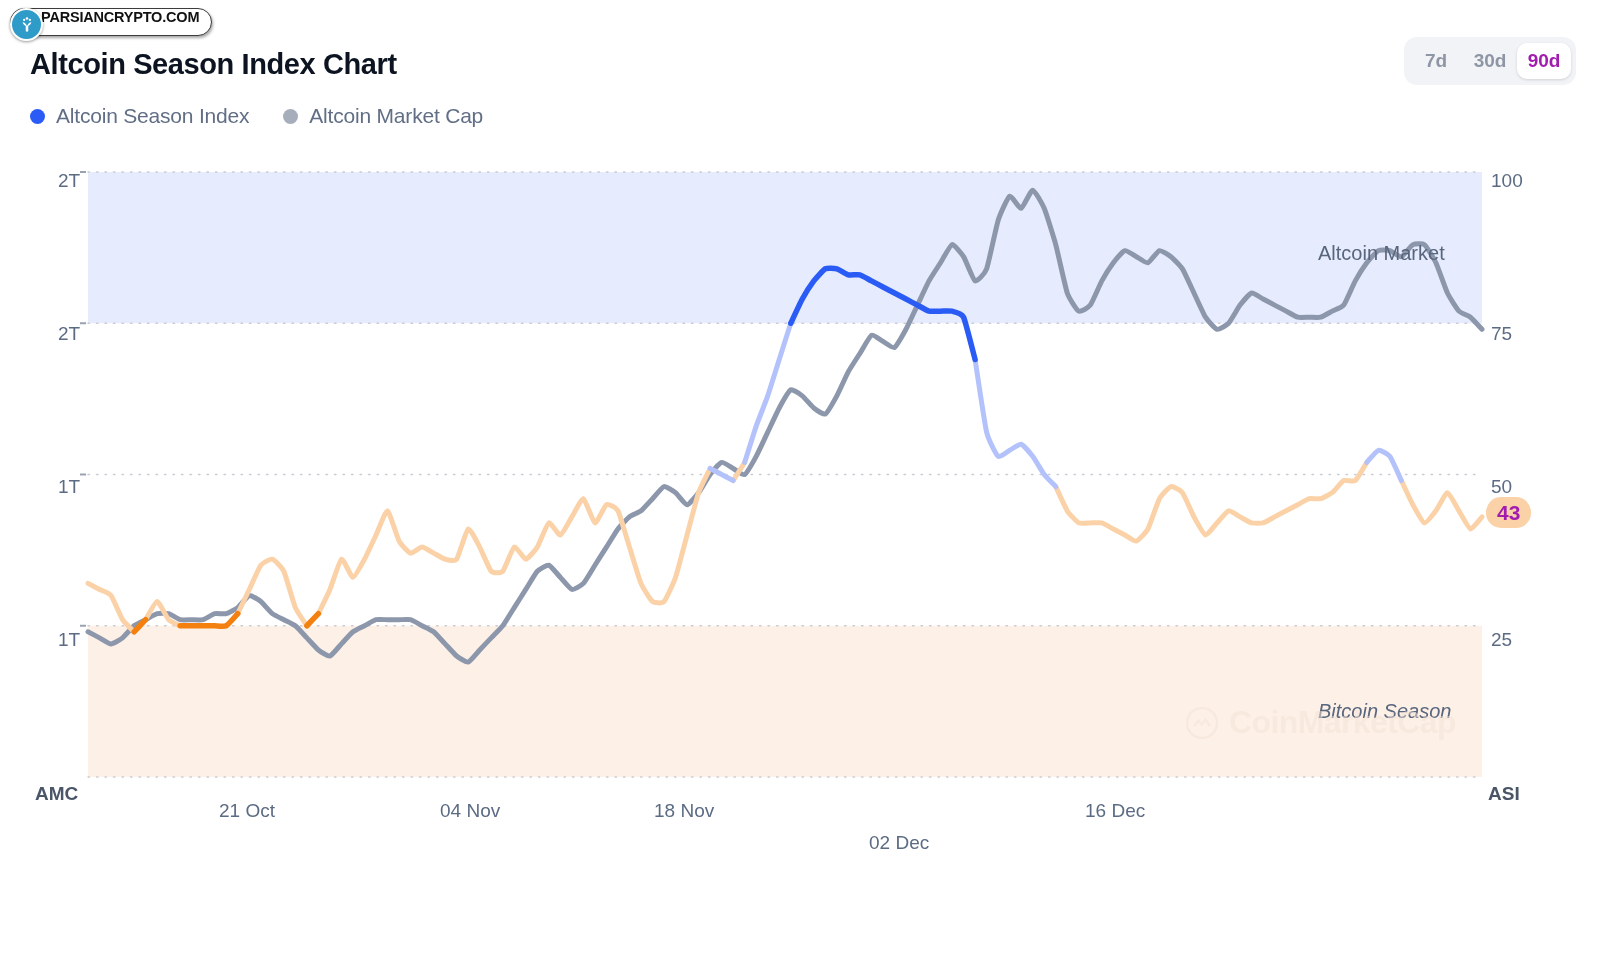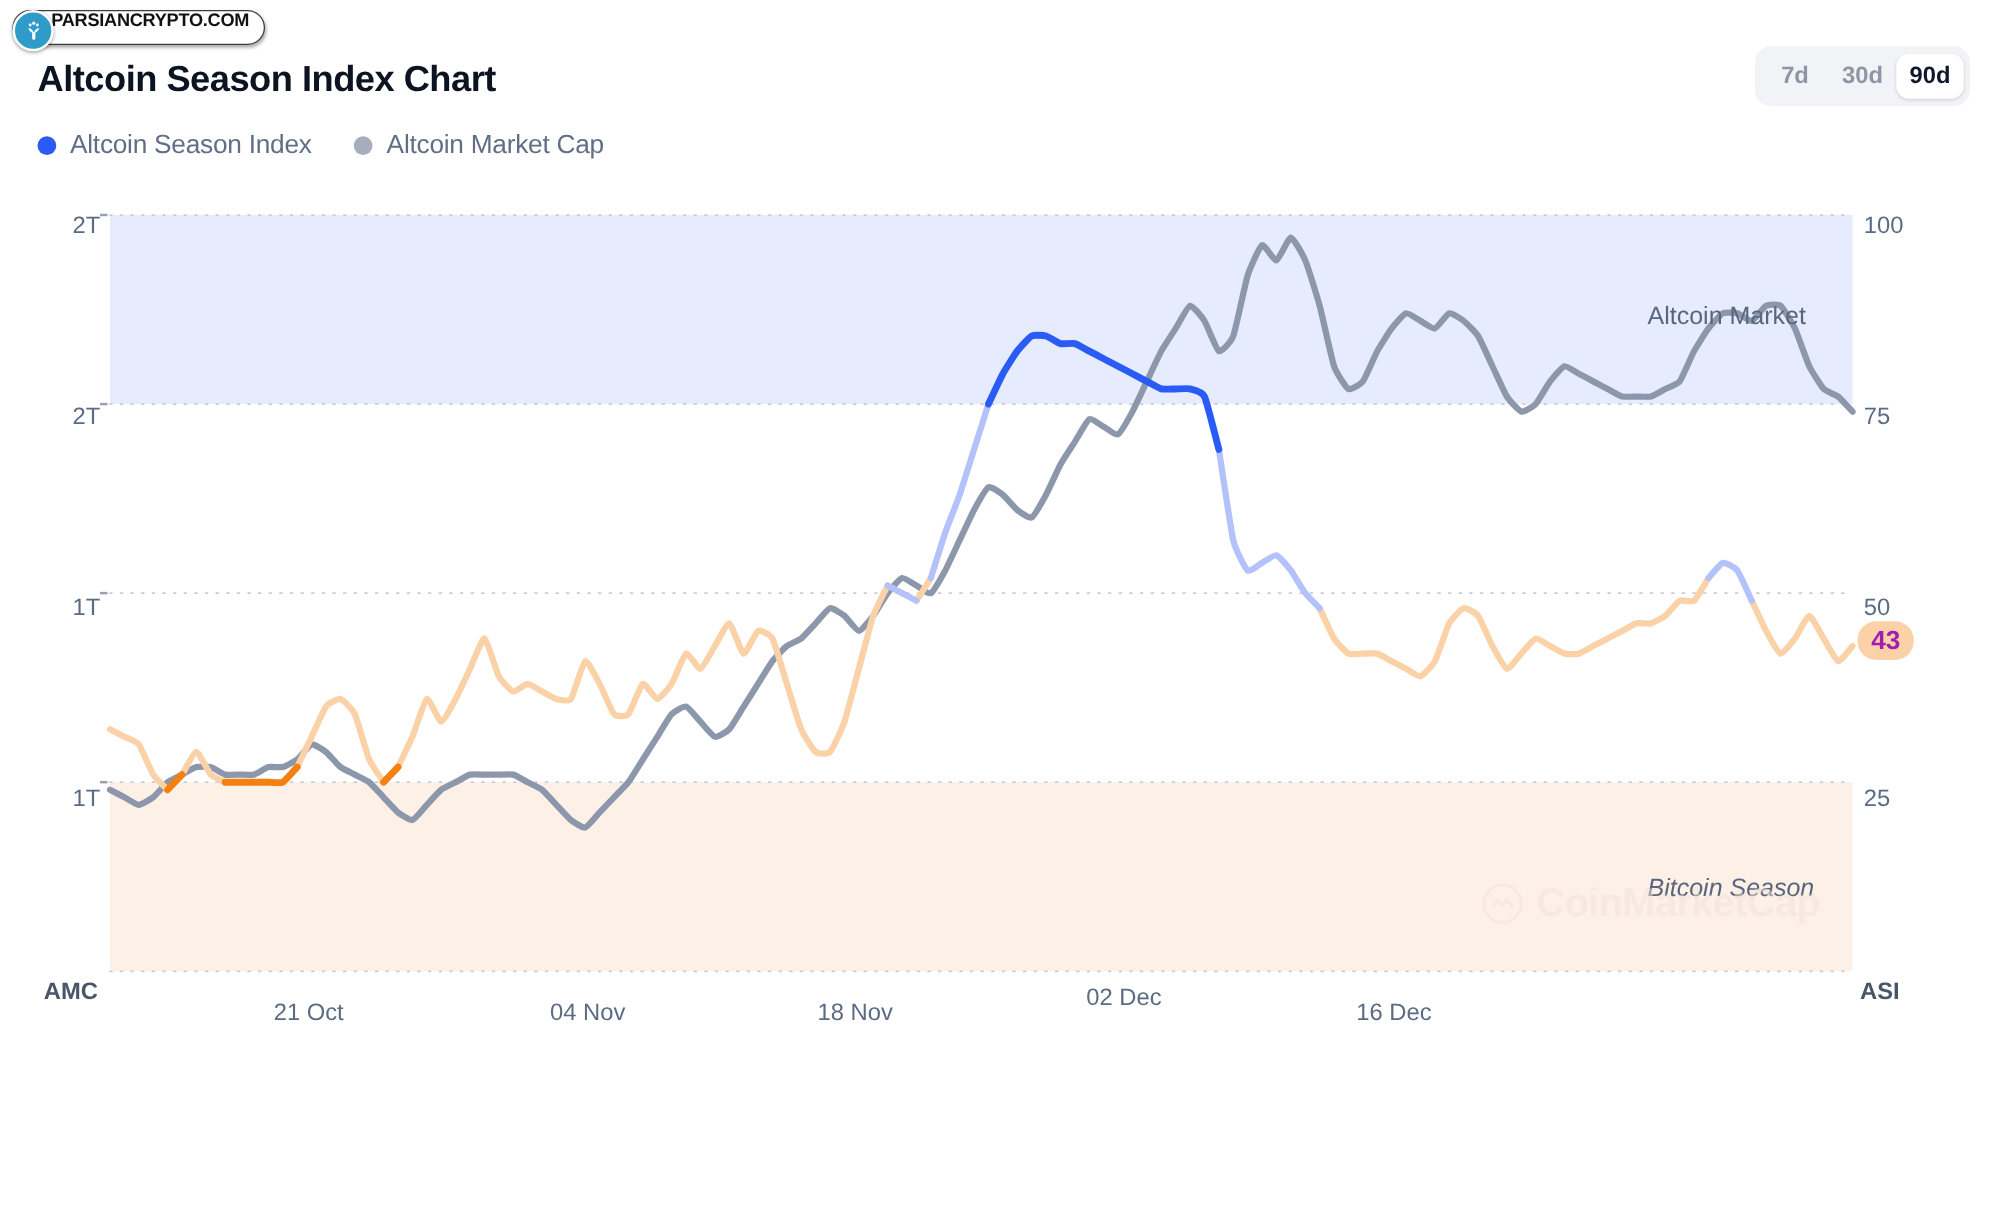--- a/index.html
+++ b/index.html
@@ -93,21 +93,21 @@
     font-size: 19px;
     font-weight: bold;
     color: #8e95a4;
     cursor: pointer;
     display: flex;
     align-items: center;
     justify-content: center;
   }
   .range-btn.active {
     background: #ffffff;
-    color: #0f172a;
+    color: #a21caf;
     box-shadow: 0 1px 3px rgba(0,0,0,0.14);
   }
 
   
   .legend {
     position: absolute;
     left: 30px;
     top: 104px;
     display: flex;
     align-items: center;
@@ -259,15 +259,15 @@
     </svg>
     <span class="cmc-text">CoinMarketCap</span>
   </div>
 
   <div class="corner-label" style="left:35px;top:783px;">AMC</div>
   <div class="corner-label" style="left:1488px;top:783px;">ASI</div>
 
   <div class="axis-label" style="left:219px;top:800px;">21 Oct</div>
   <div class="axis-label" style="left:440px;top:800px;">04 Nov</div>
   <div class="axis-label" style="left:654px;top:800px;">18 Nov</div>
-  <div class="axis-label" style="left:869px;top:788px;">02 Dec</div>
+  <div class="axis-label" style="left:869px;top:832px;">02 Dec</div>
   <div class="axis-label" style="left:1085px;top:800px;">16 Dec</div>
 </div>
 
 </body></html>

